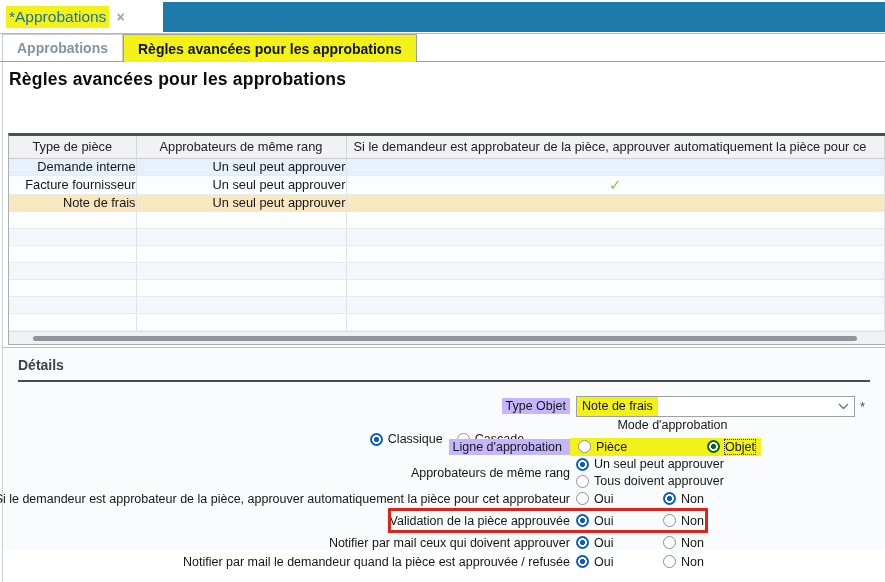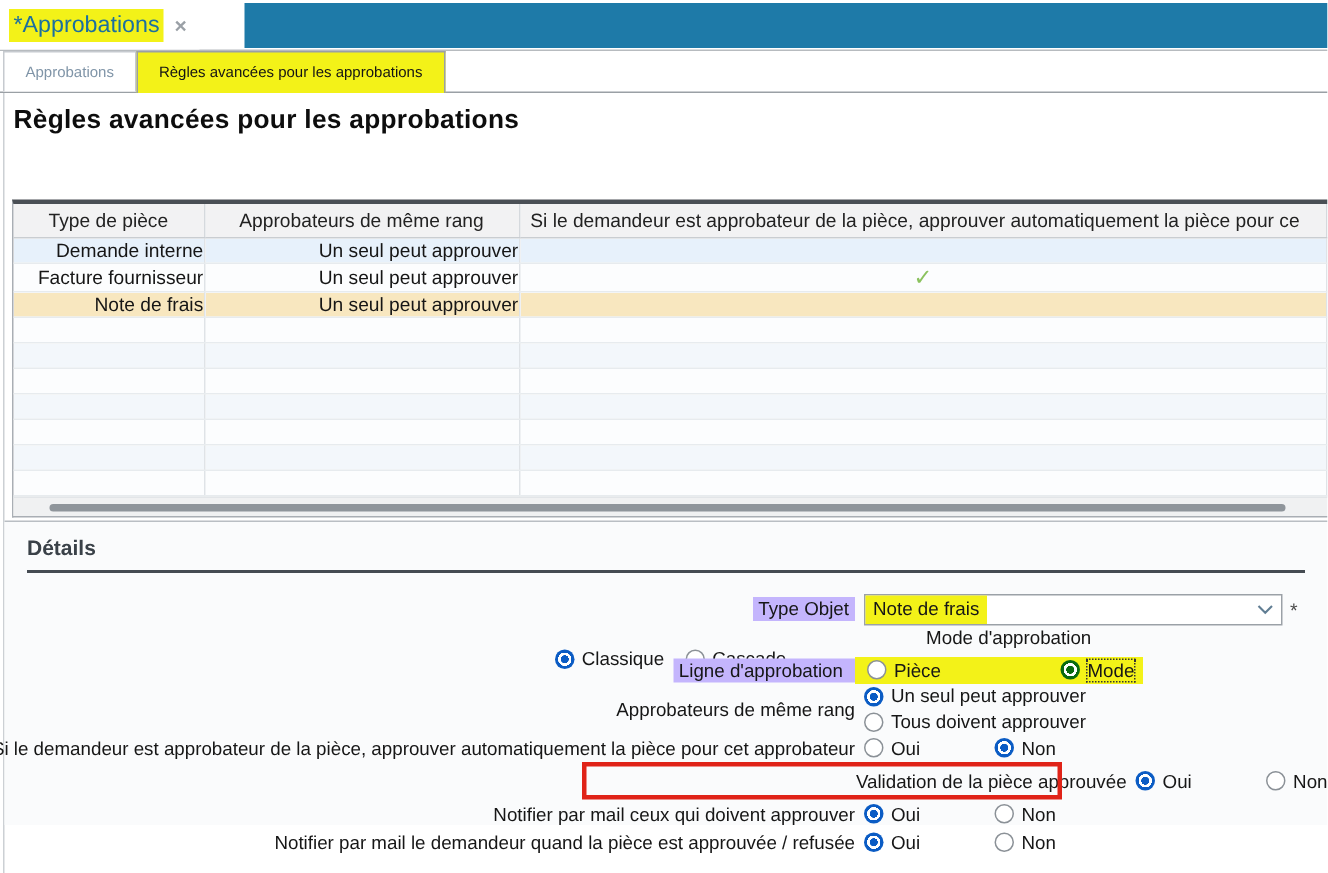--- a/index.html
+++ b/index.html
@@ -9,21 +9,21 @@
 
   
   .doc-bar { position:absolute; top:0; left:0; width:885px; height:34px; background:#fff; border-bottom:1px solid #b7bbbf; }
   .doc-tab { position:absolute; left:0; top:0; height:33px; display:flex; align-items:center; padding:0 8px 0 6px; gap:7px; background:#fff; cursor:default; }
   .doc-tab-label { font-size:15.5px; color:#1b6fa0; background:#f3f218; padding:2px 3px; }
   .doc-tab-close { color:#9aa0a6; font-size:14px; font-weight:bold; line-height:1; cursor:pointer; }
   .blue-strip { position:absolute; left:163px; top:2px; right:0; height:30px; background:#1e7aa8; }
 
   
   .sub-bar { position:absolute; top:34px; left:0; width:885px; height:28px; background:#fff; border-bottom:1px solid #9aa0a5; display:flex; align-items:flex-end; padding-left:2px; }
-  .sub-tab { height:27px; display:flex; align-items:center; padding:0 14px; font-size:10px; cursor:pointer; }
+  .sub-tab { height:27px; display:flex; align-items:center; padding:0 14px; font-size:14px; cursor:pointer;font-weight:bold; }
   .sub-tab.inactive { color:#8095a8; border:1px solid #c6cacf; border-bottom:none; background:#fff; }
   .sub-tab.active { color:#141414; background:#f3f218; border:1px solid #9aa0a5; border-bottom:none; margin-bottom:-1px; height:28px; }
 
   .page-title { position:absolute; top:69px; left:9px; font-size:17.5px; font-weight:bold; color:#0d0d0d; letter-spacing:0.2px; }
 
   .left-edge { position:absolute; left:2px; top:62px; width:1px; height:520px; background:#ccd0d4; }
 
   
   .grid-panel { position:absolute; top:133px; left:8px; right:0; border-top:3px solid #4a4f55; border-left:1px solid #a9aeb4; border-bottom:1px solid #a9aeb4; background:#fff; }
   table.rules { border-collapse:collapse; width:100%; table-layout:fixed; font-size:12.8px; }
@@ -49,21 +49,21 @@
   .details-title { margin:9px 15px 0 15px; padding-bottom:7px; border-bottom:2px solid #454b52; font-size:14px; font-weight:bold; color:#3a4148; }
 
   .form { position:absolute; left:0; right:0; top:46px; }
   .frow { display:flex; align-items:center; }
   .frow .lab { width:567px; display:flex; justify-content:flex-end; align-items:center; overflow:visible; }
   .frow .lab span { white-space:nowrap; font-size:12.5px; }
   .frow .ctl { margin-left:6px; display:flex; align-items:center; }
   .hl { background:#c4b5fd; padding:1px 4px; }
 
   .r1 { height:24px; } .r2 { height:19px;flex-direction:column; } .r3 { height:19px; }
-  .r4 { height:33px; } .r5 { height:19px; } .r6 { height:25px;justify-content:flex-end; }
+  .r4 { height:33px; } .r5 { height:19px; } .r6 { height:25px; }
   .r7 { height:19px; } .r8 { height:19px; }
 
   .combo { width:279px; height:21px; background:#fff; border:1px solid #9ba1a7; display:flex; align-items:center; justify-content:space-between; padding:0 5px 0 0; cursor:pointer; }
   .combo-value { background:#f3f218; font-size:12.5px; padding:1px 5px; line-height:17px; }
   .req-mark { margin-left:5px; font-size:13px; color:#4a4a4a; }
 
   .opt { display:flex; align-items:center; gap:5px; font-size:12.5px; cursor:pointer; }
   .opt.w { min-width:87px; }
   .radio { width:13px; height:13px; border-radius:50%; background:#fff; border:1px solid #8b9197; flex:none; }
   .radio-on { border:none; background:radial-gradient(circle,#0b5cc4 0 2.6px,#fff 2.7px 4.4px,#0b5cc4 4.5px 7px); }
@@ -207,21 +207,21 @@
       <div class="lab">
           <span class="hl">Ligne d'approbation</span>
         </div>
       <div class="ctl">
         <div class="opt w">
           <span class="radio"></span>
           <span>Pièce</span>
         </div>
         <div class="opt">
           <span class="radio radio-on-green"></span>
-          <span class="focus-dotted">Mode</span>
+          <span class="focus-dotted">Objet</span>
         </div>
       </div>
     </div>
 
     <div class="frow r4">
       <div class="lab">
           <span>Approbateurs de même rang</span>
         </div>
       <div class="ctl stack">
         <div class="opt">

